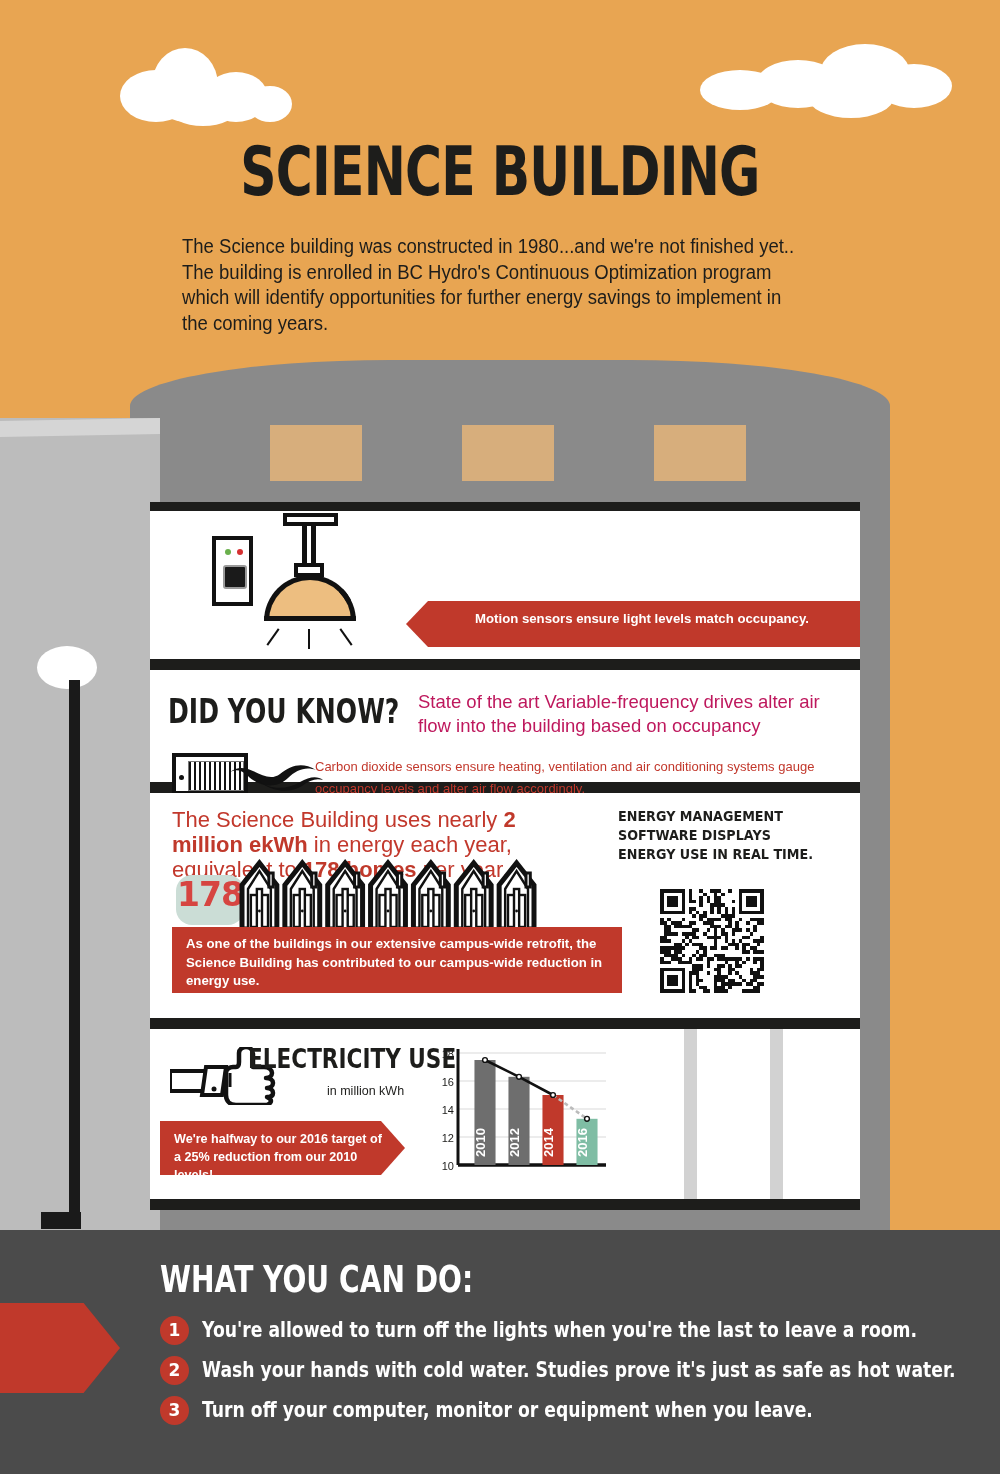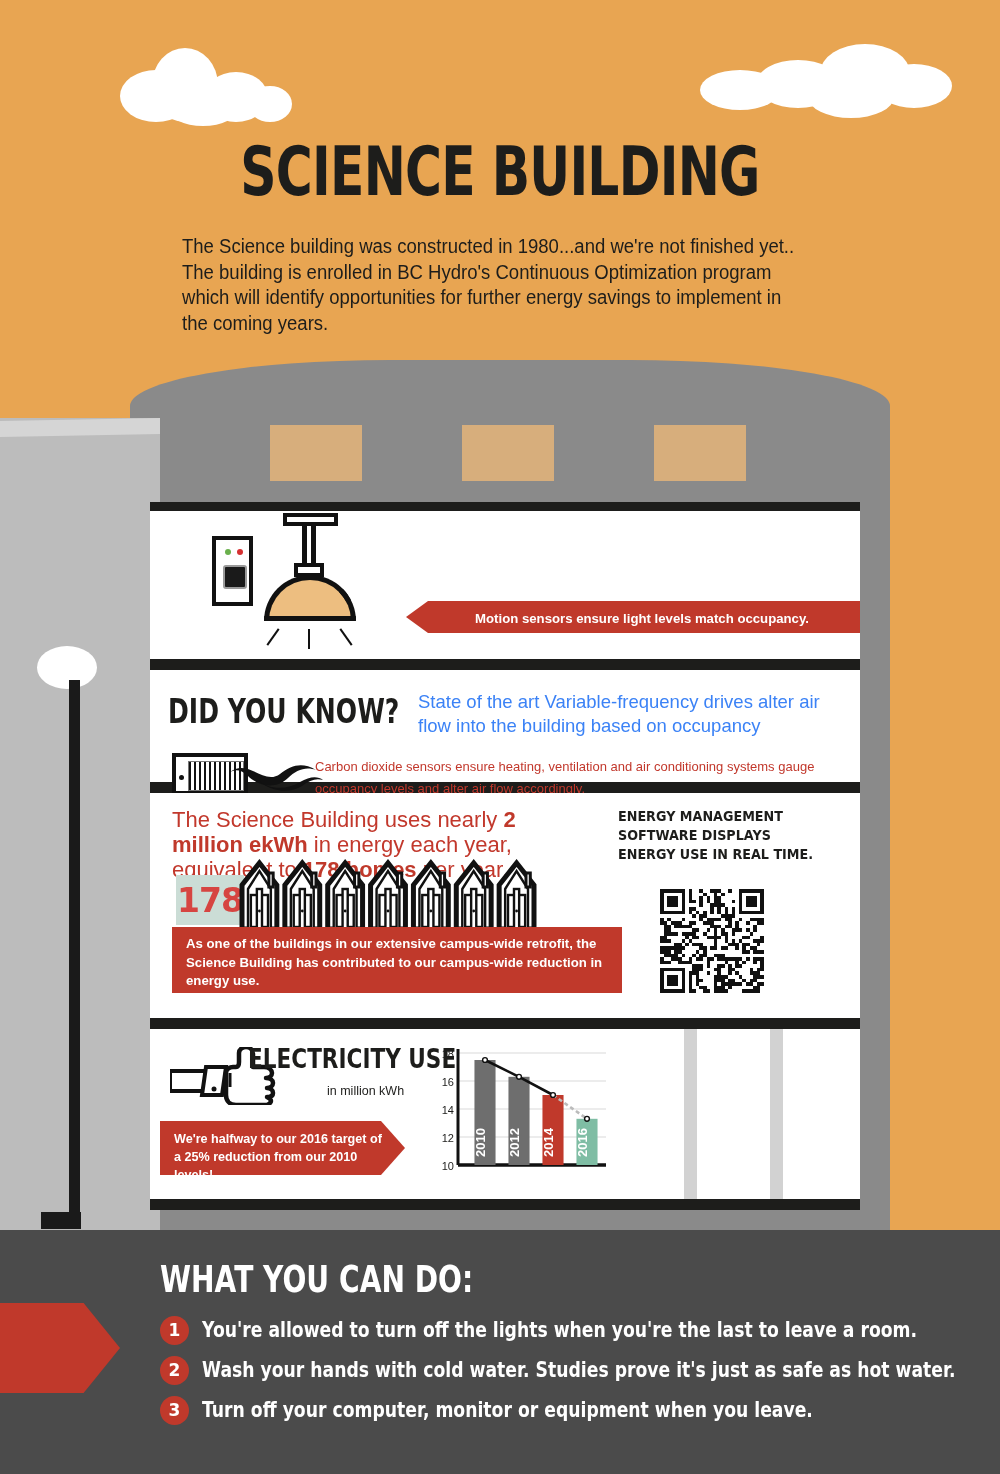--- a/index.html
+++ b/index.html
@@ -70,21 +70,21 @@
   .divider { height:9px; background:#1d1d1b; width:710px; }
   .divider.tall { height:11px; }
 
   
   .p1 { height:148px; }
   .p1-text {
     position:absolute; left:283px; top:26px; width:410px;
     font-size:19.5px; line-height:25px; color:#C2382C;
   }
   .banner1 {
-    position:absolute; left:256px; top:90px; width:454px; height:32px;
+    position:absolute; left:256px; top:90px; width:454px; height:46px;
     background:#C0392B;
     clip-path: polygon(0 50%, 22px 0, 100% 0, 100% 100%, 22px 100%);
     color:#fff; font-size:13.2px; font-weight:bold; text-align:center;
     line-height:36px; padding-left:18px;
   }
   .switchbox { position:absolute; left:62px; top:25px; width:41px; height:70px; border:4px solid #111; background:#fff; }
   .led-g { position:absolute; left:9px; top:9px; width:6px; height:6px; border-radius:50%; background:#6ab04c; }
   .led-r { position:absolute; left:21px; top:9px; width:6px; height:6px; border-radius:50%; background:#d63031; }
   .switch-btn { position:absolute; left:7px; top:25px; width:24px; height:24px; background:#1a1a1a; border:2px solid #9a9a9a; border-radius:3px;}
   .ceil-bar { position:absolute; left:133px; top:2px; width:55px; height:13px; border:4px solid #111; background:#fff; }
@@ -94,34 +94,34 @@
                border-radius:46px 46px 0 0; }
   .ray { position:absolute; background:#111; width:2px; }
 
   
   .p2 { height:112px; }
   .dyk {
     position:absolute; left:18px; top:22px;
     font-family:"DejaVu Sans", sans-serif; font-weight:bold; font-size:33px; color:#1d1d1b;
     transform: scaleX(0.76); transform-origin:left top; white-space:nowrap;
   }
-  .p2-text1 { position:absolute; left:268px; top:20px; width:420px; font-size:18.5px; line-height:24px; color:#3b82f6; }
+  .p2-text1 { position:absolute; left:268px; top:20px; width:420px; font-size:18.5px; line-height:24px; color:#be185d; }
   .p2-text2 { position:absolute; left:165px; top:86px; width:525px; font-size:13px; line-height:22px; color:#C2382C; }
   .vent { position:absolute; left:22px; top:83px; width:76px; height:42px; border:4px solid #111; background:#fff; }
   .vent-in { position:absolute; left:12px; top:4px; width:56px; height:30px; background:
       repeating-linear-gradient(90deg,#111 0 2px,#fff 2px 5px); border:1px solid #777; }
   .vent-dot { position:absolute; left:3px; top:18px; width:5px; height:5px; border-radius:50%; background:#111; }
   .swirl { position:absolute; left:78px; top:86px; width:96px; height:36px; }
 
   
   .p3 { height:225px; }
   .p3-text { position:absolute; left:22px; top:14px; width:420px; font-size:22px; line-height:25px; color:#C2382C; }
   .p3-text b { color:#C0392B; }
   .badge178 { position:absolute; left:26px; top:82px; width:68px; height:50px; background:#CBDDD6;
-              display:flex; align-items:center; justify-content:center; }
+              display:flex; align-items:flex-start; justify-content:center;border-radius:16px; }
   .badge178 span { font-family:"DejaVu Sans", sans-serif; font-weight:bold; font-size:33px; color:#D64541; letter-spacing:-1px;}
   .houses { position:absolute; left:88px; top:66px; width:300px; height:72px; }
   .banner3 { position:absolute; left:22px; top:134px; width:450px; height:66px; background:#C0392B;
              color:#fff; font-size:13.2px; line-height:18.5px; font-weight:bold; padding:8px 14px; }
   .ems-title { position:absolute; left:468px; top:14px; width:230px;
      font-family:"DejaVu Sans", sans-serif; font-weight:bold; font-size:14.5px; line-height:19px; color:#1d1d1b;
      transform:scaleX(0.88); transform-origin:left top; }
   .ems-sub { position:absolute; left:468px; top:58px; width:225px; font-size:12.4px; line-height:16px; color:#C2382C; }
   .qrwrap { position:absolute; left:510px; top:96px; width:104px; height:104px; }
 

